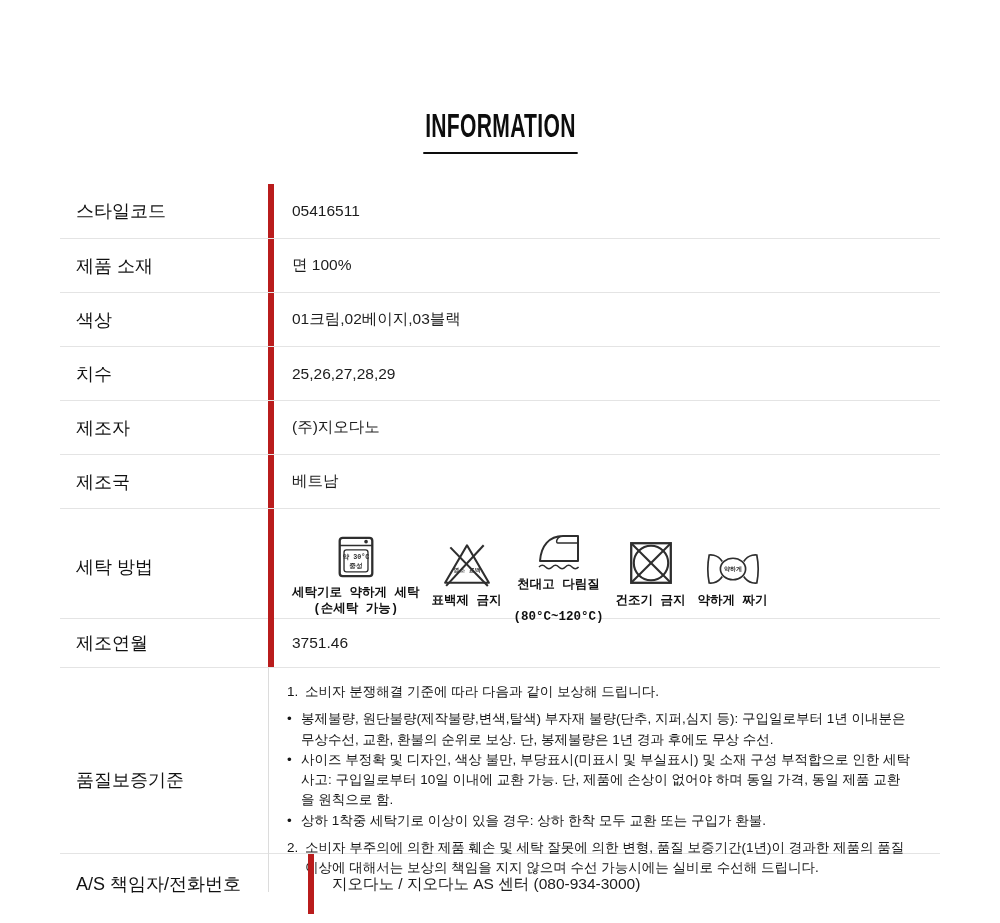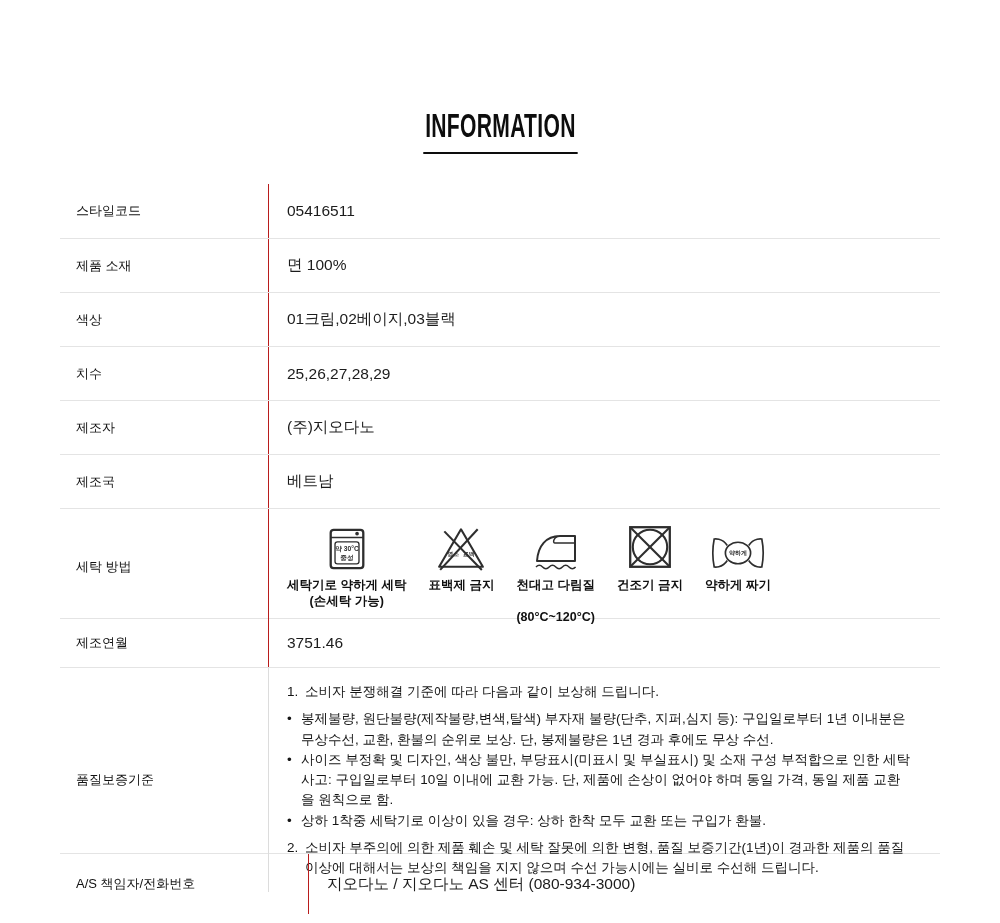--- a/index.html
+++ b/index.html
@@ -17,34 +17,34 @@
     padding:0 3px 7px 3px;
     border-bottom:2px solid #0d0d0d;
     transform:scaleX(.62);
   }
   
   .info-table { width:880px; margin:30px auto 0 auto; }
   .row { display:grid; grid-template-columns:208px 1fr; }
   .row + .row { border-top:1px solid #e4e4e4; }
   .cell-label {
     display:flex; align-items:center;
-    padding-left:16px; font-size:13px; color:#111;
+    padding-left:16px; font-size:18px; color:#111;
   }
   .cell-value {
-    border-left:1px solid #b91c1c;
+    border-left:6px solid #b91c1c;
     display:flex; align-items:center;
     padding-left:18px; font-size:15.5px; color:#1c1c1c;
   }
   .h-sm  { height:54px; }
   .h-care{ height:110px; }
   .h-date{ height:49px; }
   .h-war { height:186px; }
   .h-as  { height:61px;gap:40px; }
   
-  .care-strip { display:flex; align-items:flex-start; gap:22px; padding-top:13px; }
+  .care-strip { display:flex; align-items:center; gap:12px; padding-top:13px;font-family:Liberation Mono, monospace; }
   .care-item { display:flex; flex-direction:column; align-items:center; }
   .ic-box { height:50px; display:flex; align-items:flex-end; justify-content:center; }
   .care-cap {
     margin-top:5px; font-size:12.5px; font-weight:bold; color:#101010;
     line-height:1.3; text-align:center; white-space:nowrap;
   }
   svg .st { stroke:#2e2e2e; fill:none; }
   svg text { fill:#2e2e2e; stroke:none; font-weight:bold; font-family:inherit; }
   
   .cell-warranty {

